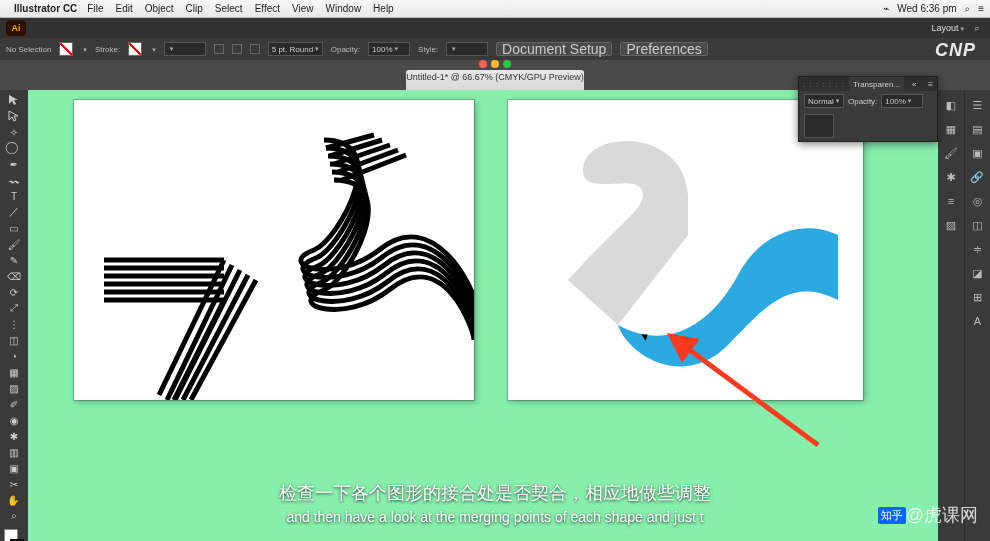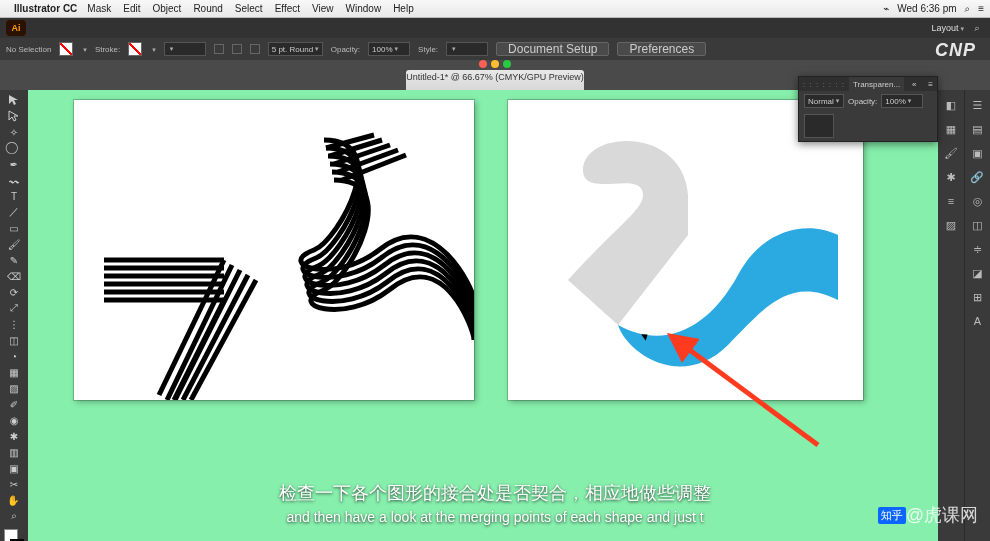--- a/index.html
+++ b/index.html
@@ -21,21 +21,21 @@
 .ai-top .search-icn { width: 14px; height: 14px; display: flex; align-items: center; justify-content: center; }
 .cnp-logo { position: absolute; right: 14px; top: 40px; color: #e8e8e8; font-weight: 700; font-style: italic; font-size: 18px; letter-spacing: 1px; z-index: 30; }
 
 
 .control-bar { height: 22px; background: #3a3a3a; display: flex; align-items: center; padding: 0 6px; color: #bbb; font-size: 8px; gap: 8px; }
 .control-bar .lbl { white-space: nowrap; }
 .swatch { width: 14px; height: 14px; border: 1px solid #666; display: inline-block; }
 .swatch.none { background: linear-gradient(to top right, white 0 45%, red 45% 55%, white 55% 100%); }
 .mini-input { height: 14px; background: #2a2a2a; border: 1px solid #555; color: #ccc; font-size: 8px; padding: 0 3px; display: flex; align-items: center; }
 .mini-input.w30 { width: 42px; } .mini-input.w40 { width: 40px; } .mini-input.w55 { width: 55px; }
-.mini-btn { height: 14px; padding: 0 11px; background: #4a4a4a; border: 1px solid #666; color: #ccc; font-size: 12px; display: flex; align-items: center; border-radius: 2px; }
+.mini-btn { height: 14px; padding: 0 5px; background: #4a4a4a; border: 1px solid #666; color: #ccc; font-size: 14px; display: flex; align-items: center; border-radius: 2px; }
 .dash { width: 10px; height: 10px; border: 1px solid #666; }
 .caret::after { content: "▾"; font-size: 7px; margin-left: 2px; color: #aaa; }
 
 
 .doc-tab-bar { height: 30px; background: #4a4a4a; display: flex; align-items: center; flex-direction: column; }
 .traffic { display: flex; gap: 4px; padding: 0 6px; }
 .tdot { width: 8px; height: 8px; border-radius: 50%; } .tdot.r{background:#ff5f57}.tdot.y{background:#febc2e}.tdot.g{background:#28c840}
 .doc-tab { flex: 1; text-align: center; font-size: 9px; color: #333; background: linear-gradient(#e8e8e8,#d8d8d8); height: 14px; line-height: 14px; border-radius: 3px 3px 0 0; margin: 2px 2px 0 2px; }
 
 
@@ -84,24 +84,24 @@
 
 
 .status-bar { position:absolute; left:28px; bottom:0; height:14px; width:200px; background:#3a3a3a; display:flex; align-items:center; font-size:8px; color:#bbb; padding:0 4px; gap:6px; }
 </style>
 </head>
 <body>
 
 <div class="mac-menu">
   <span class="apple"></span>
   <span class="app-name">Illustrator CC</span>
-  <span class="item">Mask</span>
+  <span class="item">File</span>
   <span class="item">Edit</span>
   <span class="item">Object</span>
-  <span class="item">Round</span>
+  <span class="item">Clip</span>
   <span class="item">Select</span>
   <span class="item">Effect</span>
   <span class="item">View</span>
   <span class="item">Window</span>
   <span class="item">Help</span>
   <span class="spacer"></span>
   <span class="right-item">⌁</span>
   <span class="right-item">Wed 6:36 pm</span>
   <span class="right-item">⌕</span>
   <span class="right-item">≡</span>

